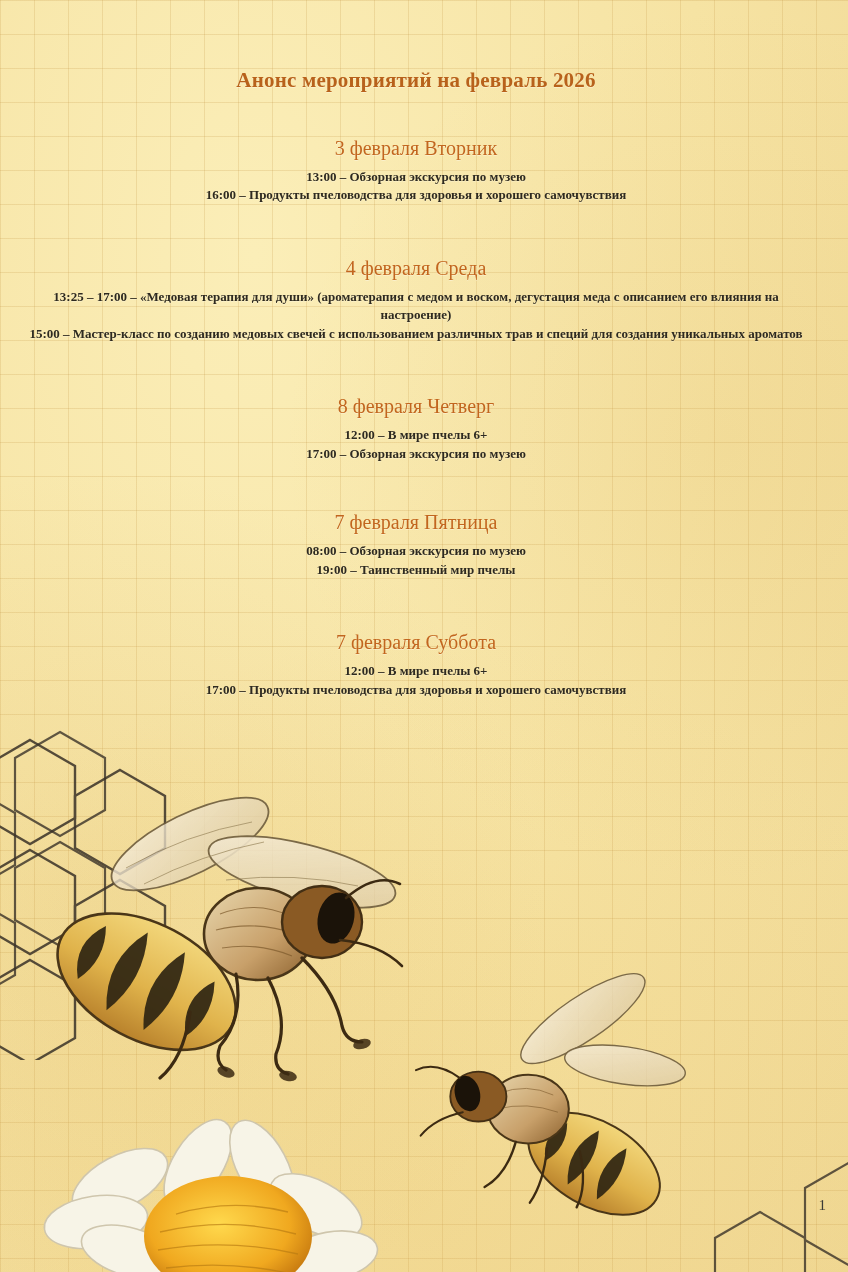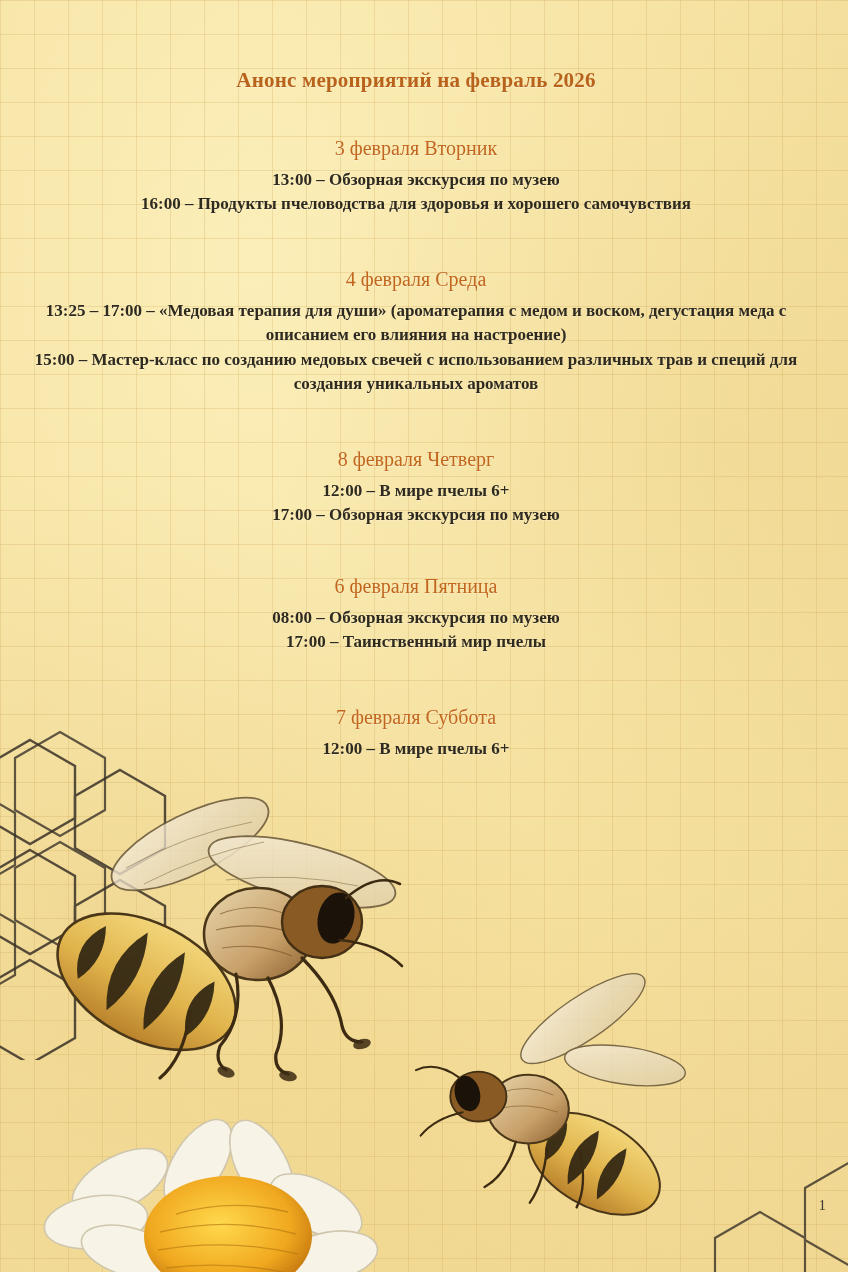--- a/index.html
+++ b/index.html
@@ -61,21 +61,21 @@
 
   .day-heading {
     font-size: 20px;
     font-weight: normal;
     color: #c2661e;
     margin: 0 0 8px 0;
     text-shadow: 0 1px 0 rgba(255,255,255,0.35);
   }
 
   .event-line {
-    font-size: 17px;
+    font-size: 13px;
     font-weight: bold;
     color: #2e2a20;
     line-height: 1.42;
     margin: 0 auto;
     max-width: 810px;
     text-shadow: 0 1px 0 rgba(255,255,255,0.25);
   }
 
   
   .block-1 { margin-bottom: 52px; }
@@ -284,27 +284,28 @@
       <p class="event-line">15:00 – Мастер-класс по созданию медовых свечей с использованием различных трав и специй для создания уникальных ароматов</p>
     </section>
 
     <section class="day-block block-3">
       <h2 class="day-heading">8 февраля Четверг</h2>
       <p class="event-line">12:00 – В мире пчелы 6+</p>
       <p class="event-line">17:00 – Обзорная экскурсия по музею</p>
     </section>
 
     <section class="day-block block-4">
-      <h2 class="day-heading">6 февраля Пятница</h2>
+      <h2 class="day-heading">7 февраля Пятница</h2>
       <p class="event-line">08:00 – Обзорная экскурсия по музею</p>
-      <p class="event-line">17:00 – Таинственный мир пчелы</p>
+      <p class="event-line">19:00 – Таинственный мир пчелы</p>
     </section>
 
     <section class="day-block">
       <h2 class="day-heading">7 февраля Суббота</h2>
       <p class="event-line">12:00 – В мире пчелы 6+</p>
+      <p class="event-line">17:00 – Продукты пчеловодства для здоровья и хорошего самочувствия</p>
     </section>
 
   </div>
 
   <div class="page-number">1</div>
 
 </div>
 
 </body></html>

